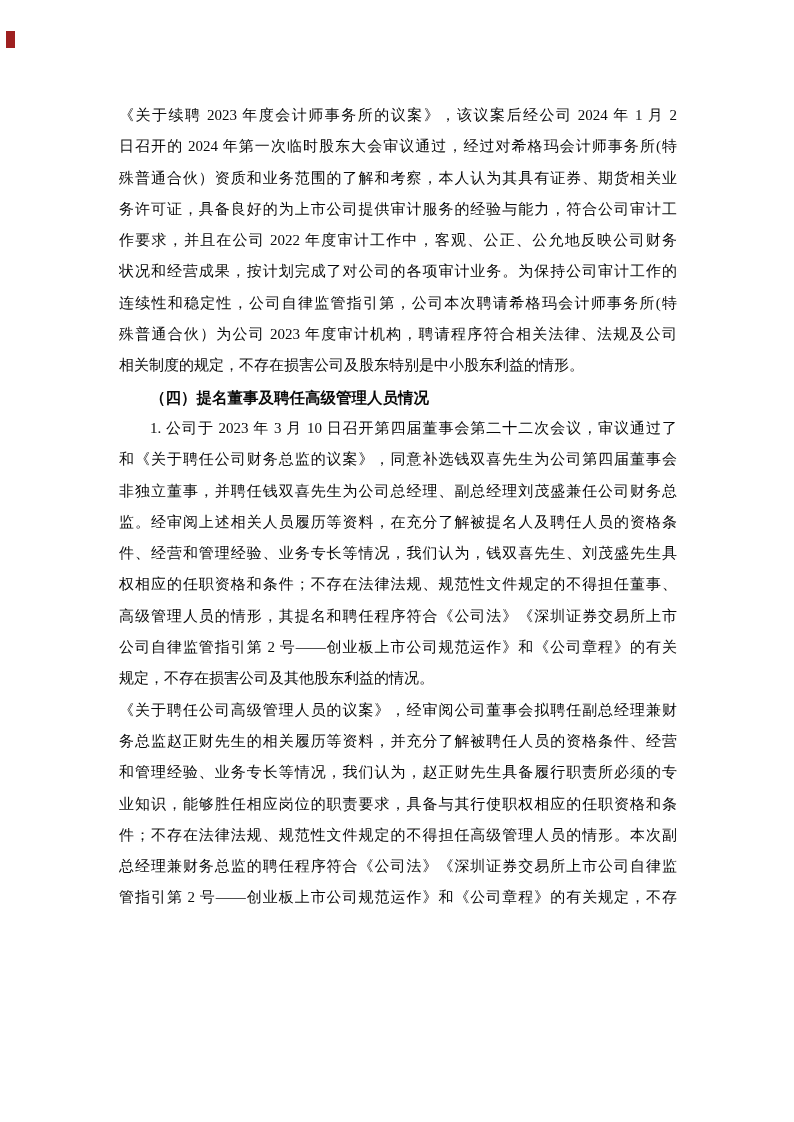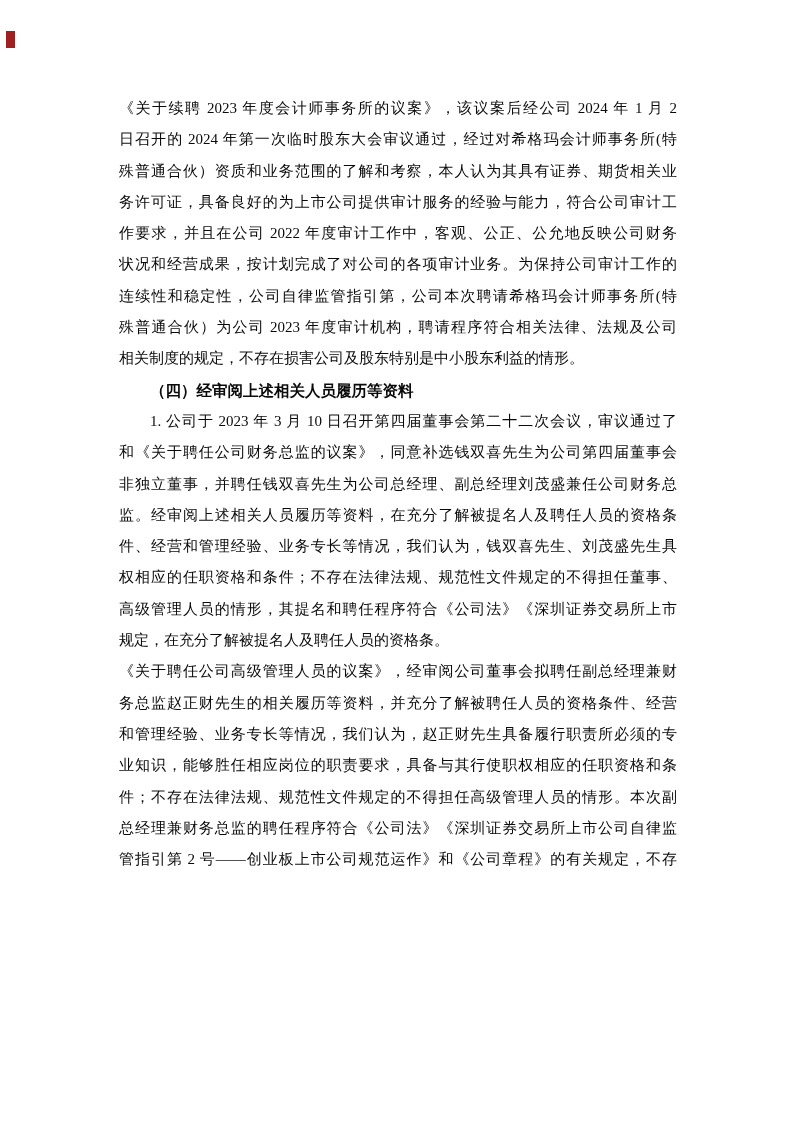--- a/index.html
+++ b/index.html
@@ -20,21 +20,21 @@
     position: absolute;
     left: 6px;
     top: 31px;
     width: 9px;
     height: 17px;
     background: #9e2020;
   }
   .content {
     position: absolute;
     left: 119px;
-    top: 93px;
+    top: 100px;
     width: 558px;
   }
   .line {
     font-size: 15px;
     line-height: 31.3px;
     height: 31.3px;
     overflow: hidden;
     text-align: justify;
     text-align-last: justify;
     white-space: normal;
@@ -67,32 +67,33 @@
       <div class="line">殊普通合伙）资质和业务范围的了解和考察，本人认为其具有证券、期货相关业</div>
       <div class="line">务许可证，具备良好的为上市公司提供审计服务的经验与能力，符合公司审计工</div>
       <div class="line">作要求，并且在公司 2022 年度审计工作中，客观、公正、公允地反映公司财务</div>
       <div class="line">状况和经营成果，按计划完成了对公司的各项审计业务。为保持公司审计工作的</div>
       <div class="line">连续性和稳定性，公司自律监管指引第，公司本次聘请希格玛会计师事务所(特</div>
       <div class="line">殊普通合伙）为公司 2023 年度审计机构，聘请程序符合相关法律、法规及公司</div>
       <div class="line end">相关制度的规定，不存在损害公司及股东特别是中小股东利益的情形。</div>
     </section>
 
     <section>
-      <div class="line heading">（四）经审阅上述相关人员履历等资料</div>
+      <div class="line heading">（四）提名董事及聘任高级管理人员情况</div>
     </section>
 
     <section>
       <div class="line ind">1. 公司于 2023 年 3 月 10 日召开第四届董事会第二十二次会议，审议通过了</div>
       <div class="line">和《关于聘任公司财务总监的议案》，同意补选钱双喜先生为公司第四届董事会</div>
       <div class="line">非独立董事，并聘任钱双喜先生为公司总经理、副总经理刘茂盛兼任公司财务总</div>
       <div class="line">监。经审阅上述相关人员履历等资料，在充分了解被提名人及聘任人员的资格条</div>
       <div class="line">件、经营和管理经验、业务专长等情况，我们认为，钱双喜先生、刘茂盛先生具</div>
       <div class="line">权相应的任职资格和条件；不存在法律法规、规范性文件规定的不得担任董事、</div>
       <div class="line">高级管理人员的情形，其提名和聘任程序符合《公司法》《深圳证券交易所上市</div>
-      <div class="line end">规定，在充分了解被提名人及聘任人员的资格条。</div>
+      <div class="line">公司自律监管指引第 2 号——创业板上市公司规范运作》和《公司章程》的有关</div>
+      <div class="line end">规定，不存在损害公司及其他股东利益的情况。</div>
     </section>
 
     <section>
       <div class="line">《关于聘任公司高级管理人员的议案》，经审阅公司董事会拟聘任副总经理兼财</div>
       <div class="line">务总监赵正财先生的相关履历等资料，并充分了解被聘任人员的资格条件、经营</div>
       <div class="line">和管理经验、业务专长等情况，我们认为，赵正财先生具备履行职责所必须的专</div>
       <div class="line">业知识，能够胜任相应岗位的职责要求，具备与其行使职权相应的任职资格和条</div>
       <div class="line">件；不存在法律法规、规范性文件规定的不得担任高级管理人员的情形。本次副</div>
       <div class="line">总经理兼财务总监的聘任程序符合《公司法》《深圳证券交易所上市公司自律监</div>
       <div class="line">管指引第 2 号——创业板上市公司规范运作》和《公司章程》的有关规定，不存</div>

